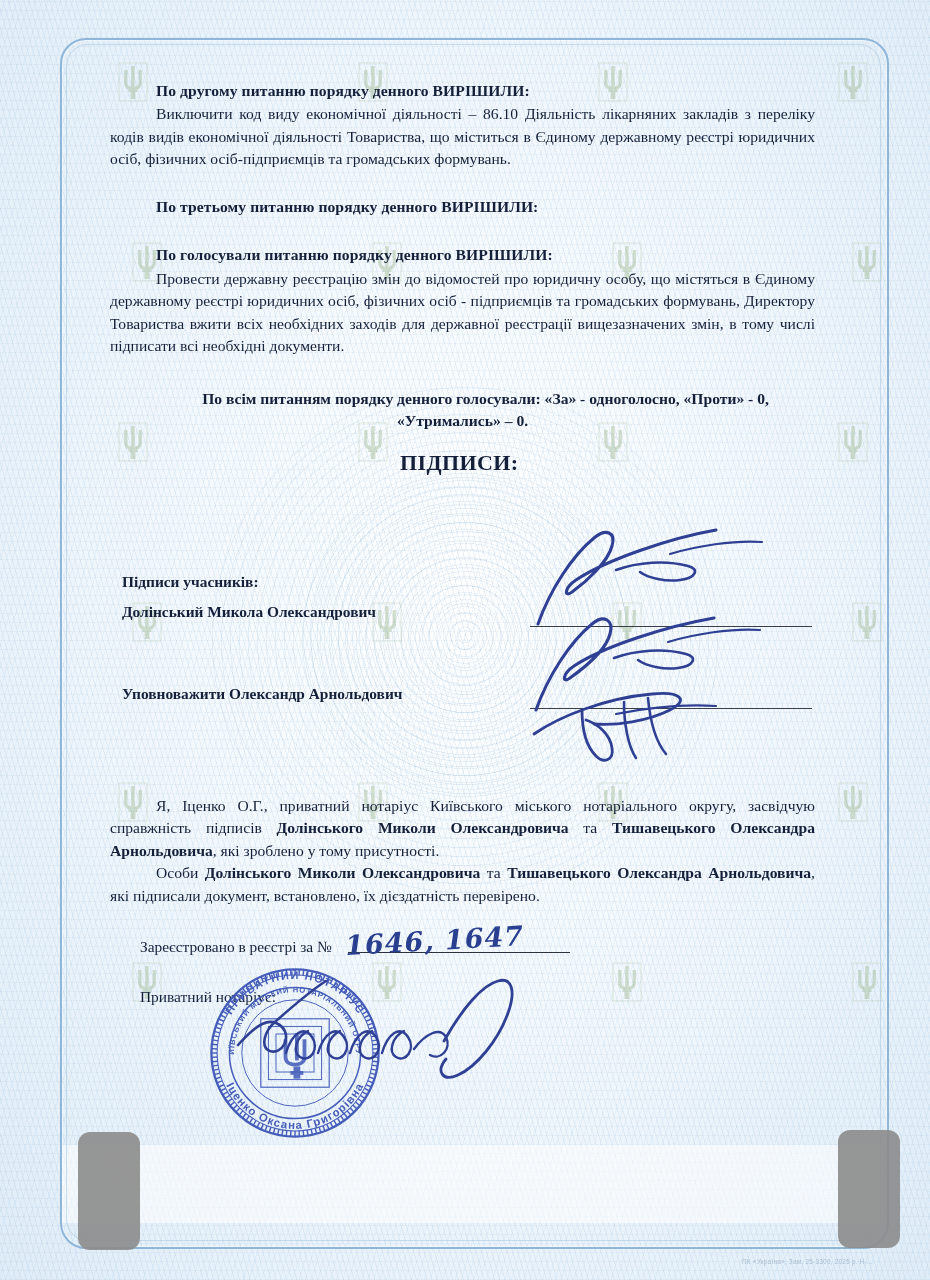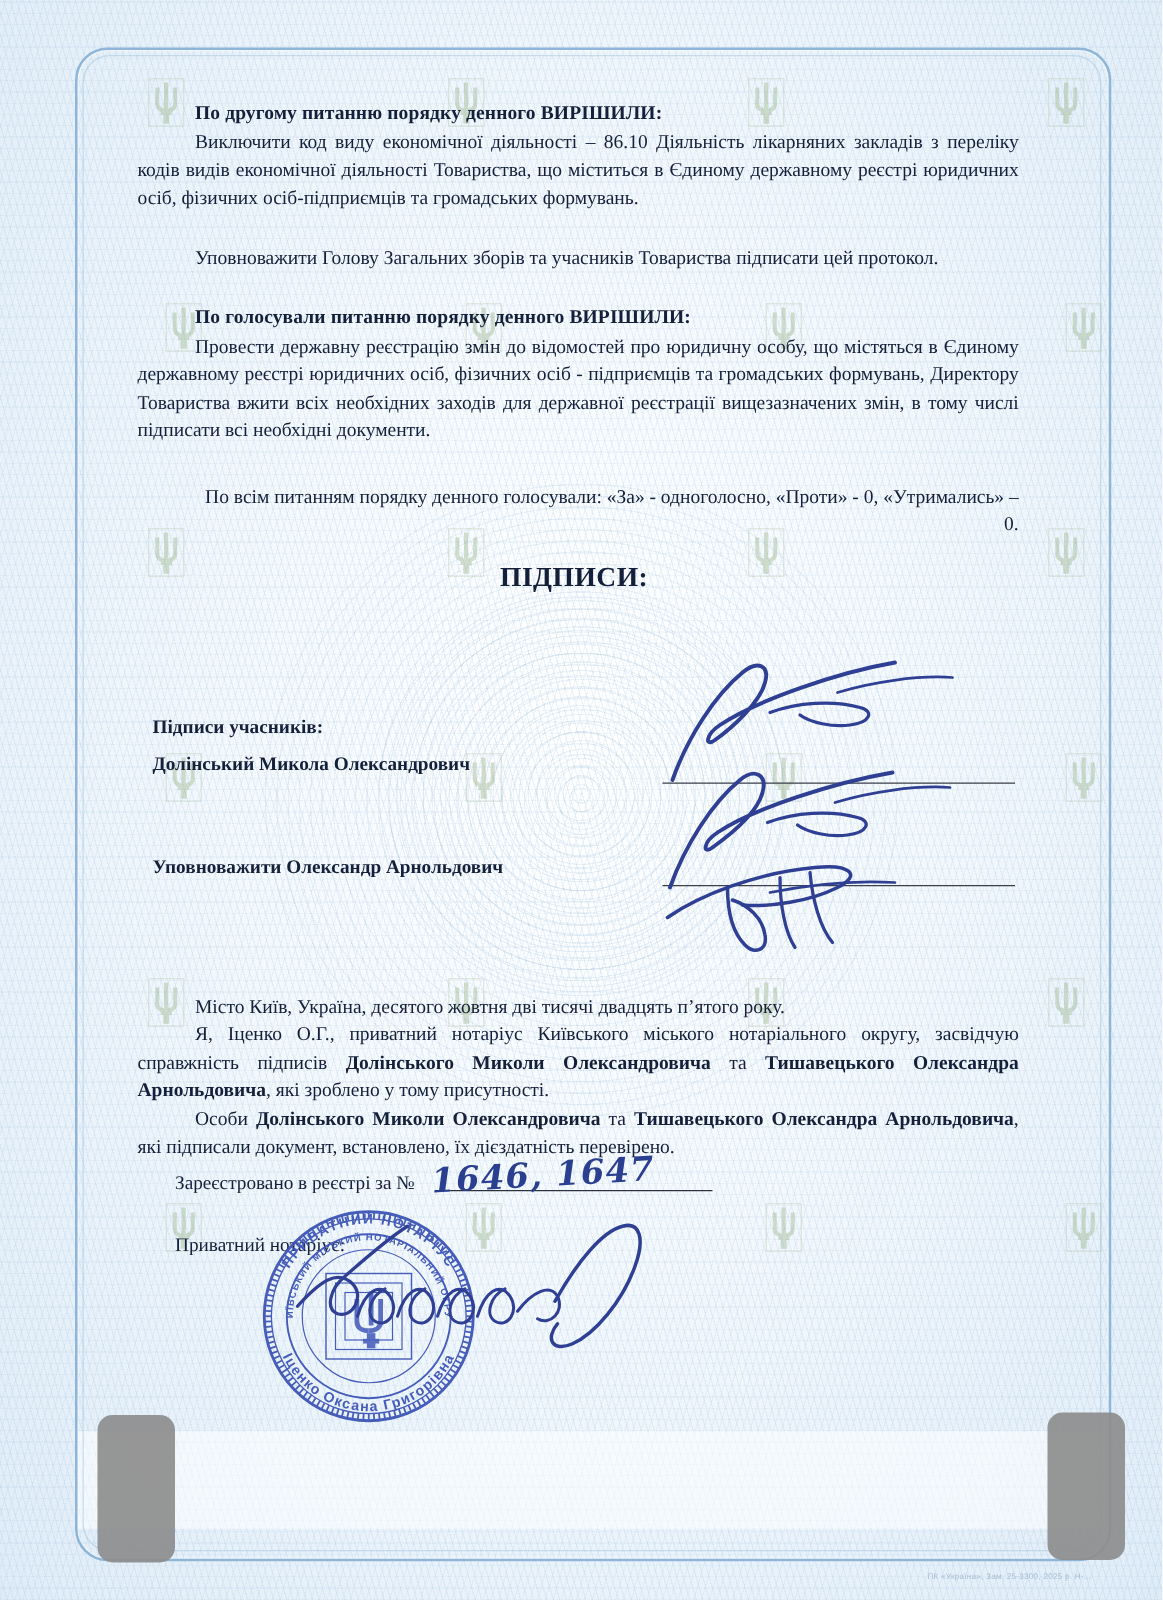--- a/index.html
+++ b/index.html
@@ -81,21 +81,21 @@
   .h-res{
     font-weight:bold;margin:0 0 1px 0;text-indent:46px;letter-spacing:.1px;
   }
   p.body{
     margin:0;text-align:justify;text-indent:46px;
   }
   .gap-md{height:25px;}
   .gap-lg{height:30px;}
 
   .vote{
-    font-weight:normal;margin:0;text-align:right;text-indent:46px;
+    font-weight:bold;margin:0;text-align:center;text-indent:46px;
   }
 
   .pidpysy{
     font-weight:bold;font-size:22px;letter-spacing:.4px;
     margin:15px 0 0 0;padding-left:290px;
   }
 
   
   .sigs{position:absolute;left:122px;top:565px;width:700px;}
   .sig-row{
@@ -457,21 +457,21 @@
 <div class="frame"></div>
 <div class="frame-inner"></div>
 
 <div class="content">
 
   <div class="h-res">По другому питанню порядку денного ВИРІШИЛИ:</div>
   <p class="body">Виключити код виду економічної діяльності – 86.10 Діяльність лікарняних закладів з переліку кодів видів економічної діяльності Товариства, що міститься в Єдиному державному реєстрі юридичних осіб, фізичних осіб-підприємців та громадських формувань.</p>
 
   <div class="gap-md"></div>
 
-  <p class="body">Уповноважити Голову Загальних зборів та учасників Товариства підписати цей протокол.</p>
+  <div class="h-res">По третьому питанню порядку денного ВИРІШИЛИ:</div>
 
   <div class="gap-md"></div>
 
   <div class="h-res">По голосували питанню порядку денного ВИРІШИЛИ:</div>
   <p class="body">Провести державну реєстрацію змін до відомостей про юридичну особу, що містяться в Єдиному державному реєстрі юридичних осіб, фізичних осіб - підприємців та громадських формувань, Директору Товариства вжити всіх необхідних заходів для державної реєстрації вищезазначених змін, в тому числі підписати всі необхідні документи.</p>
 
   <div class="gap-lg"></div>
 
   <p class="vote">По всім питанням порядку денного голосували: «За» - одноголосно, «Проти» - 0, «Утримались» – 0.</p>
 
@@ -524,21 +524,20 @@
       <path d="M14 54 C40 36, 86 18, 132 14 C160 11, 170 20, 150 30 C128 41, 96 46, 74 44" stroke-width="2.8"></path>
       <path d="M62 30 C62 48, 66 66, 76 76 C84 84, 94 80, 92 68 C90 54, 78 44, 66 40" stroke-width="2.8"></path>
       <path d="M104 22 C104 44, 108 66, 116 78" stroke-width="2.6"></path>
       <path d="M128 18 C130 40, 136 62, 146 74" stroke-width="2.6"></path>
       <path d="M96 34 C126 28, 164 24, 196 26" stroke-width="2.2"></path>
     </g>
   </svg>
 </div>
 
 <div class="notary">
-  <p>Місто Київ, Україна, десятого жовтня дві тисячі двадцять п’ятого року.</p>
   <p><span>Я, Іценко О.Г., приватний нотаріус Київського міського нотаріального округу, засвідчую справжність підписів </span><b>Долінського Миколи Олександровича</b><span> та </span><b>Тишавецького Олександра Арнольдовича</b><span>, які зроблено у тому присутності.</span></p>
   <p><span>Особи </span><b>Долінського Миколи Олександровича</b><span> та </span><b>Тишавецького Олександра Арнольдовича</b><span>, які підписали документ, встановлено, їх дієздатність перевірено.</span></p>
 </div>
 
 <div class="reg-line">
   <span>Зареєстровано в реєстрі за №</span>
   <span class="reg-rule"></span>
 </div>
 <div class="reg-hand">1646, 1647</div>
 

